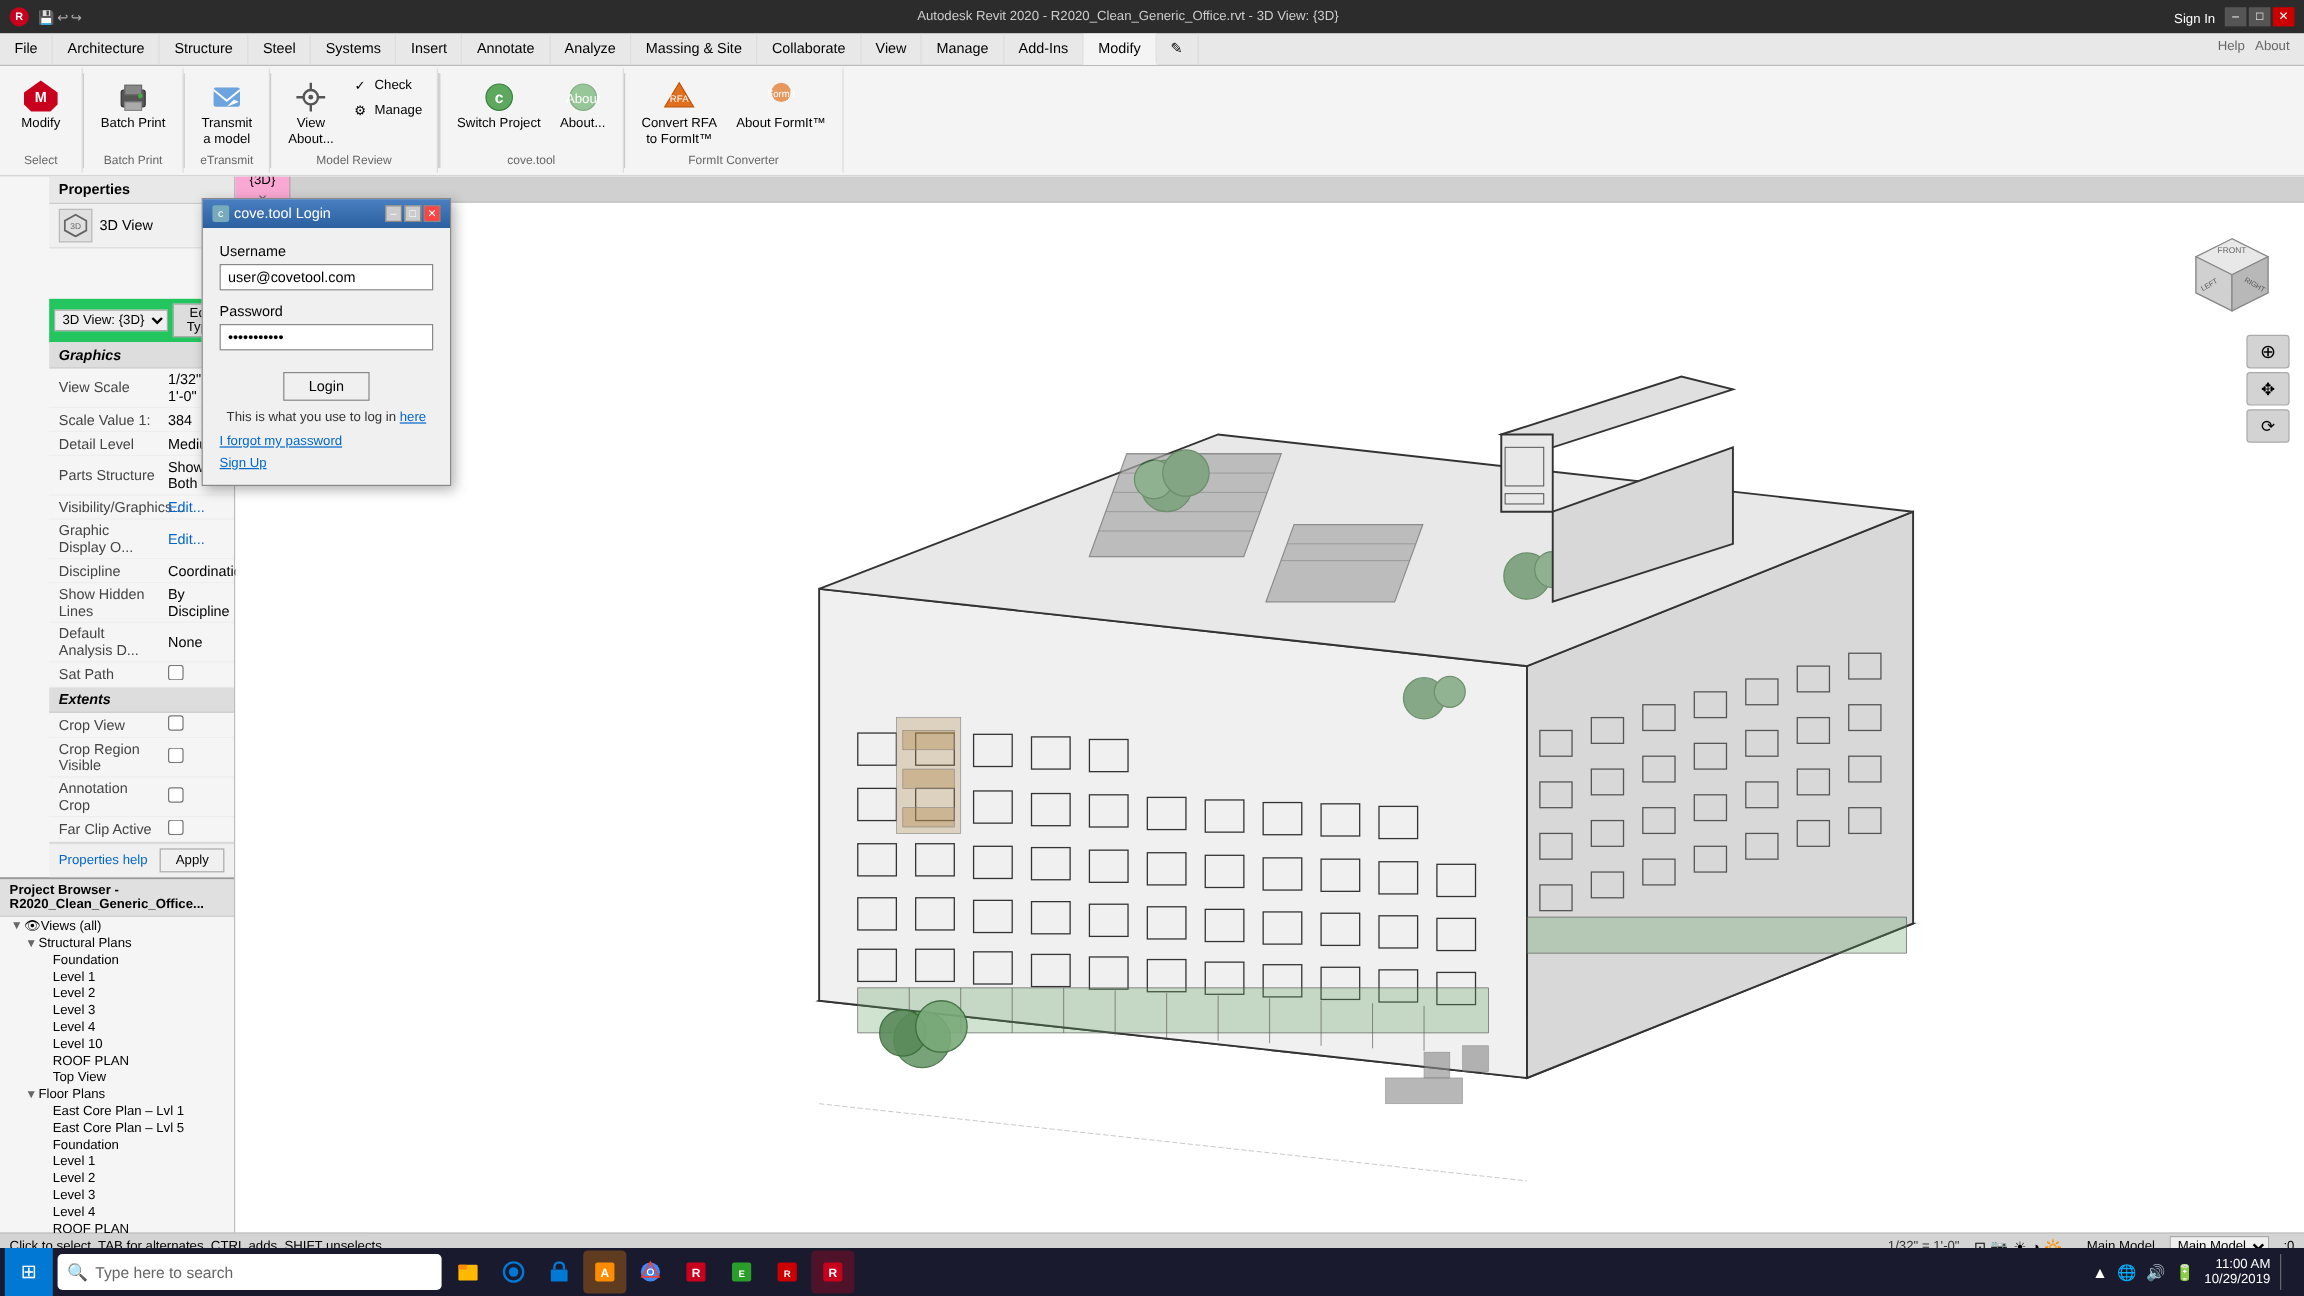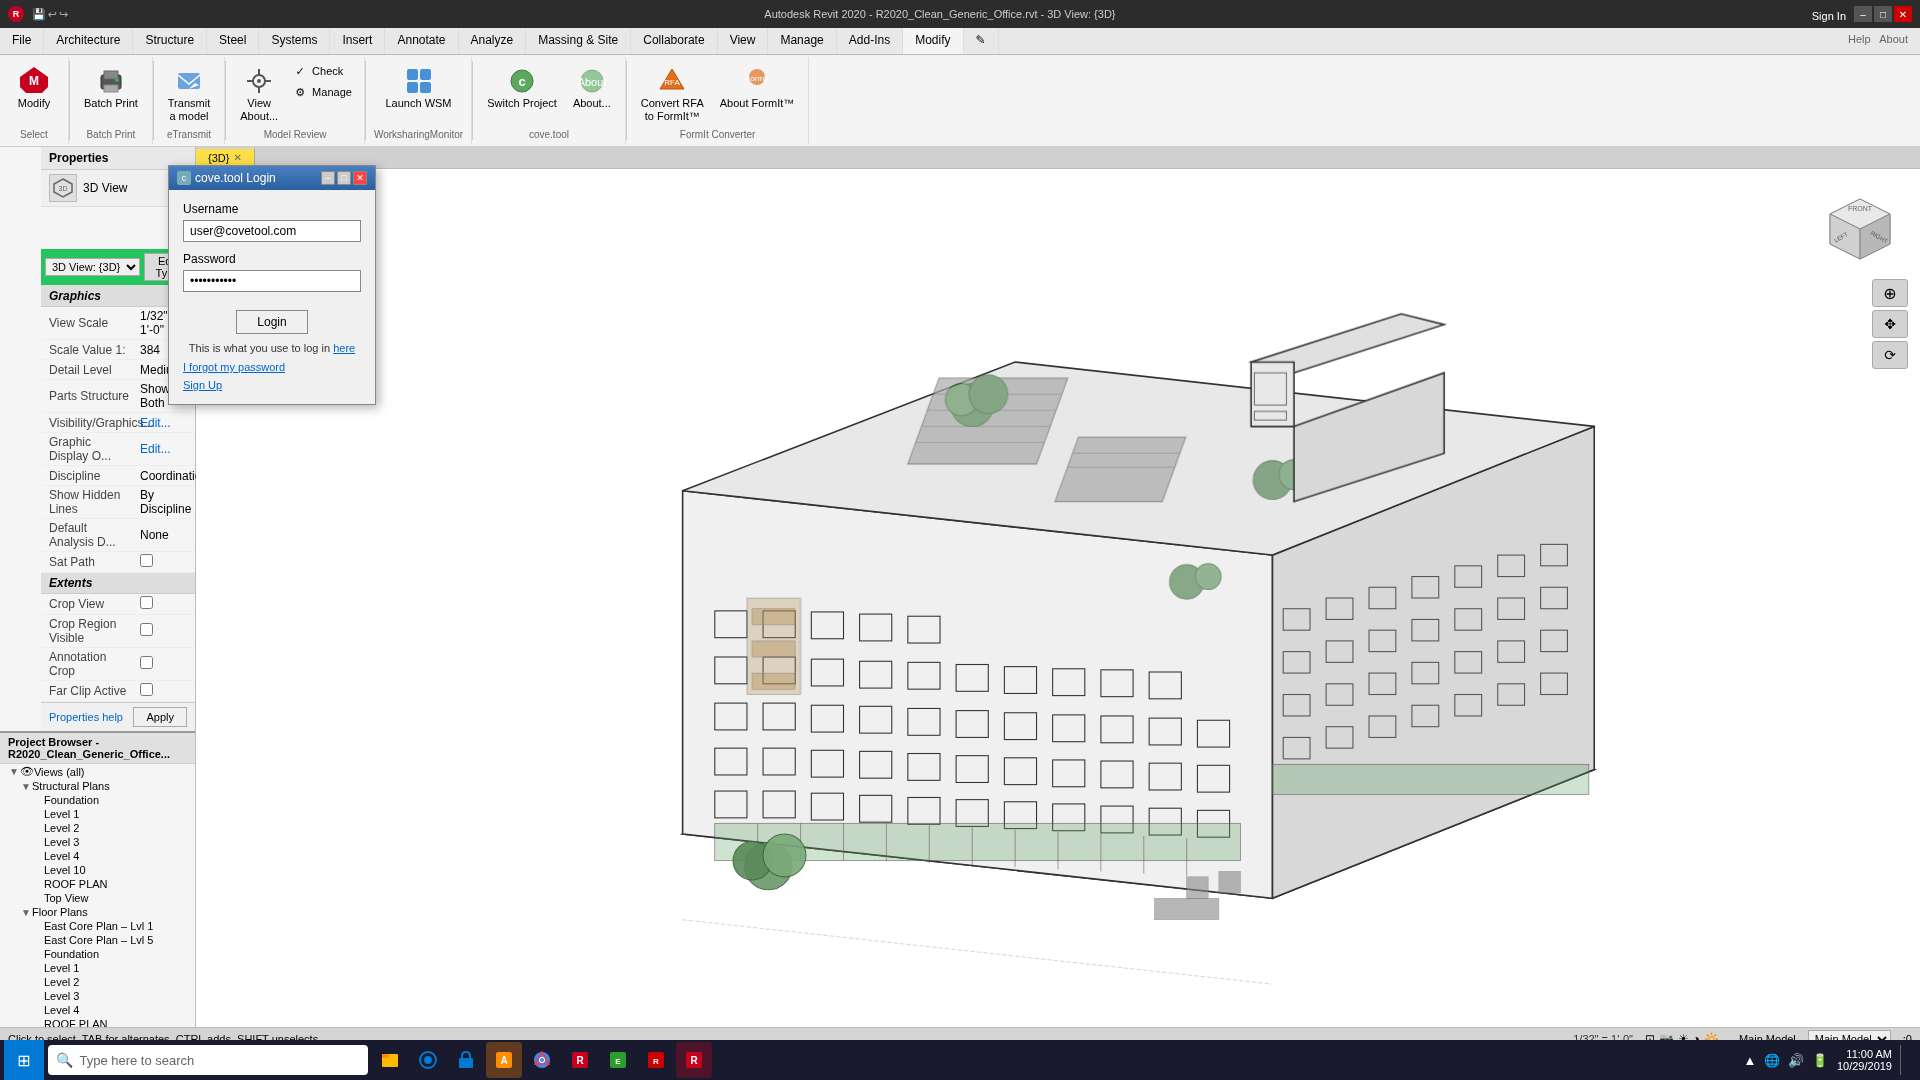--- a/index.html
+++ b/index.html
@@ -67,21 +67,21 @@
     .viewport-tab {
       padding: 3px 12px;
       font-size: 11px;
       cursor: pointer;
       background: #c8c8c8;
       border-right: 1px solid #aaa;
       display: flex;
       align-items: center;
       gap: 4px;
     }
-    .viewport-tab.active { background: #fde047; }
+    .viewport-tab.active { background: #f9a8d4; flex-direction: column; }
     .viewport-close { font-size: 10px; cursor: pointer; color: #666; }
     .viewport-canvas { flex: 1; background: #ffffff; position: relative; display: flex; align-items: center; justify-content: center; overflow: hidden; }
 
     
     .view-cube {
       position: absolute;
       top: 20px;
       right: 20px;
       width: 80px;
       height: 80px;
@@ -351,36 +351,20 @@
             <div class="ribbon-icon-sm">⚙</div>
             Manage
           </div>
         </div>
       </div>
       <div class="ribbon-group-label">Model Review</div>
     </div>
 
     <div class="ribbon-separator"></div>
 
-    <div class="ribbon-group">
-      <div class="ribbon-group-items">
-        <div class="ribbon-btn">
-          <div class="ribbon-icon">
-            <svg width="28" height="28" viewBox="0 0 28 28">
-              <rect x="2" y="2" width="11" height="11" rx="2" fill="#4a90d9"></rect>
-              <rect x="15" y="2" width="11" height="11" rx="2" fill="#4a90d9"></rect>
-              <rect x="2" y="15" width="11" height="11" rx="2" fill="#4a90d9"></rect>
-              <rect x="15" y="15" width="11" height="11" rx="2" fill="#4a90d9"></rect>
-            </svg>
-          </div>
-          <div class="ribbon-label">Launch WSM</div>
-        </div>
-      </div>
-      <div class="ribbon-group-label">WorksharingMonitor</div>
-    </div>
 
     <div class="ribbon-separator"></div>
 
     <div class="ribbon-group">
       <div class="ribbon-group-items">
         <div class="ribbon-btn">
           <div class="ribbon-icon">
             <svg width="28" height="28" viewBox="0 0 28 28">
               <circle cx="14" cy="14" r="11" fill="#5ba85e" stroke="#3d8040" stroke-width="1"></circle>
               <text x="14" y="19" text-anchor="middle" fill="white" font-size="13" font-weight="bold">c</text>

